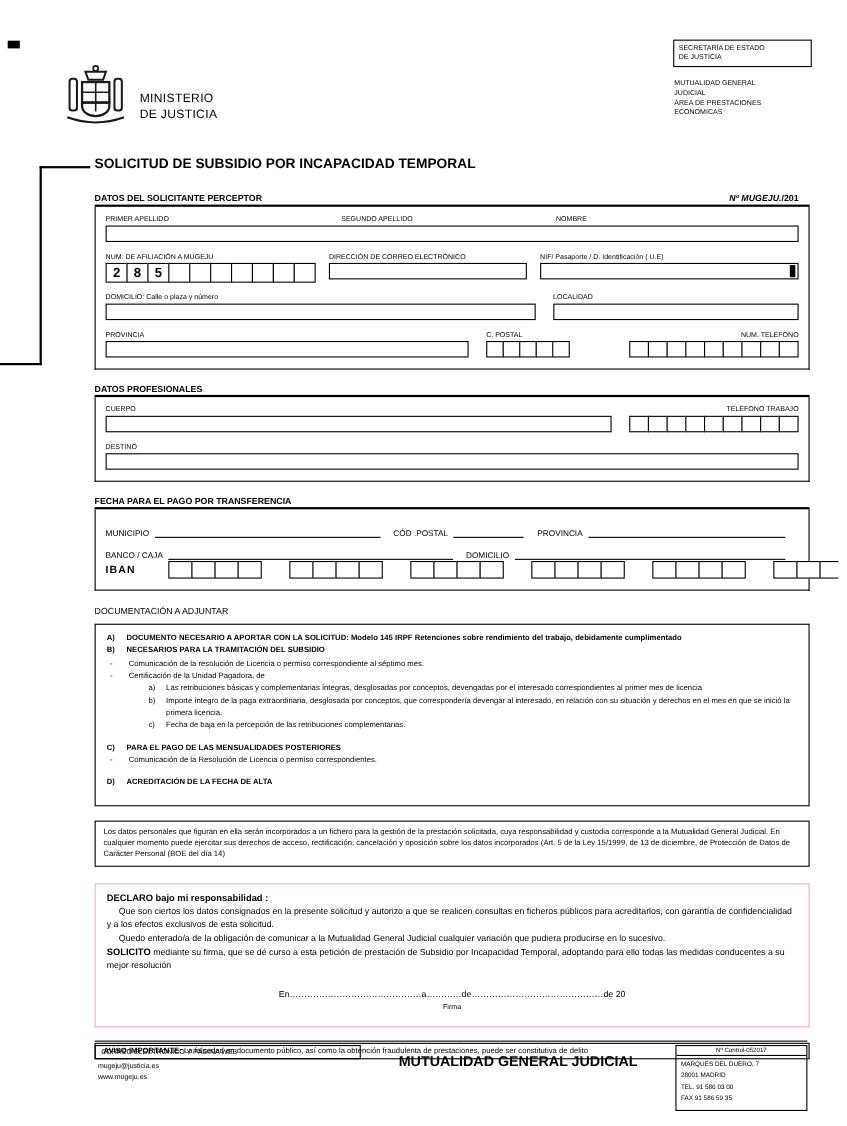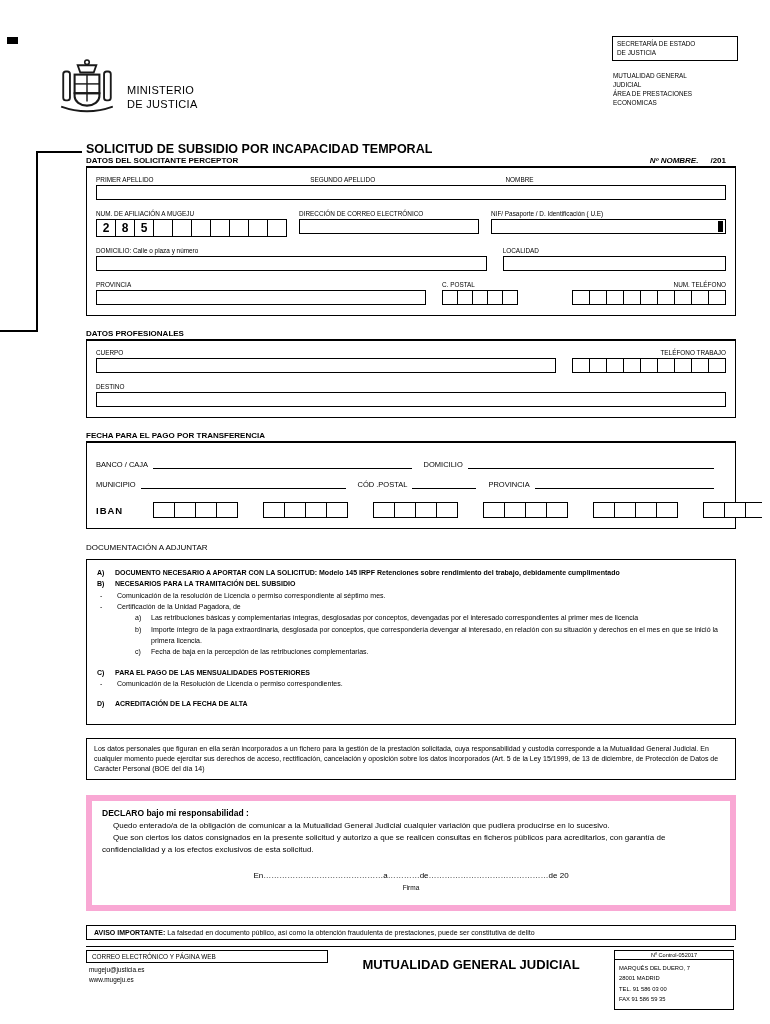--- a/index.html
+++ b/index.html
@@ -14,23 +14,23 @@
   .bracket-top { position:absolute; left:36px; top:151px; width:46px; height:2px; background:#000; }
   .bracket-bottom { position:absolute; left:0; top:330px; width:38px; height:2px; background:#000; }
 
   
   .logo { position:absolute; left:56px; top:56px; width:62px; height:62px; }
   .ministry { position:absolute; left:127px; top:84px; font-size:11px; line-height:1.25; letter-spacing:0.3px; }
   .secretaria { position:absolute; left:612px; top:36px; width:126px; border:1px solid #000; padding:3px 4px; font-size:6.4px; line-height:1.35; }
   .orgblock { position:absolute; left:613px; top:72px; font-size:6.4px; line-height:1.4; }
 
   .main { position:absolute; left:86px; top:142px; width:650px; }
-  .title { font-size:12.5px; font-weight:bold; margin-bottom:0; }
-
-  .sec-head { display:flex; align-items:center; border-bottom:2px solid #000; padding-bottom:1px;gap:12px; }
+  .title { font-size:12.5px; font-weight:bold; margin-bottom:20px; }
+
+  .sec-head { display:flex; align-items:center; border-bottom:2px solid #000; padding-bottom:1px; }
   .sec-head .st { font-size:8px; font-weight:bold; }
   .expdte { margin-left:auto; font-size:8px; font-weight:bold; font-style:italic; }
   .expdte-num { font-size:8px; font-weight:bold; margin-right:10px; }
 
   .box { border:1px solid #000; border-top:none; padding:6px 9px 10px; }
 
   .lbl { display:block; font-size:6.4px; white-space:nowrap; margin-bottom:2px; }
   .fbox { border:1px solid #000; height:15px; background:#fff; position:relative; }
   .nif-mark { position:absolute; right:2px; top:1px; bottom:1px; width:5px; background:#000; }
 
@@ -54,37 +54,37 @@
   .gap12 { width:12px; flex:none; } .gap16 { width:16px; flex:none; }
   .ml-auto { margin-left:auto; }
   .w330 { width:330px; } .w180 { width:180px; } .f175 { flex:1.75; } .f1 { flex:1; }
   .lbl-right { text-align:right; }
 
   .pay-row { display:flex; align-items:flex-end; font-size:7.5px; margin-top:11px; }
   .pay-row .plabel { white-space:nowrap; padding-right:5px; }
   .pay-row .plabel + .uline { margin-right:12px; }
   .uline { border-bottom:1px solid #000; height:9px; }
   .u135 { flex:1.05; } .u10 { flex:1; } .u16 { flex:1.6; } .u05 { flex:0.5; } .u14 { flex:1.4; }
-  .iban-row { display:flex; align-items:center; margin-top:13px;gap:18px; }
+  .iban-row { display:flex; align-items:center; margin-top:1px;gap:18px; }
   .iban-label { font-size:9.5px; font-weight:bold; letter-spacing:1px; margin-right:12px; }
   .iban-group { margin-right:7px; }
 
   .doc-head { font-size:8px; font-weight:normal; margin-top:14px; }
   .doc-box { border:1px solid #000; margin-top:7px; padding:7px 10px 14px; font-size:7px; line-height:1.62; }
   .doc-line { display:flex; }
   .doc-m { flex:none; width:18px; }
   .bold { font-weight:bold; }
   .ind1 .doc-m { width:20px; padding-left:3px; }
   .ind2 { padding-left:38px; }
   .ind2 .doc-m { width:16px; }
   .gap-top { margin-top:9px; }
 
   .privacy { border:1px solid #000; margin-top:13px; padding:5px 7px; font-size:7px; line-height:1.45; }
 
-  .decl { border:6px solid #f9a8d4; margin-top:15px; padding:6px 10px 12px; font-size:8px; line-height:1.5; }
+  .decl { border:1px solid #f9a8d4; margin-top:15px; padding:6px 10px 12px; font-size:8px; line-height:1.5; }
   .decl-head { font-weight:bold; font-size:8.5px; }
   .decl .indent { text-indent:11px; }
   .solicito b { font-size:8.5px; }
   .date-line { text-align:center; margin-top:14px; }
   .firma { text-align:center; font-size:6.5px; margin-top:1px; }
 
   .aviso { border:1px solid #000; margin-top:14px; padding:3px 7px; font-size:7px; }
 
   .footer { position:absolute; left:86px; right:28px; top:946px; border-top:1px solid #000;
             padding-top:3px; display:flex; align-items:flex-start; }
@@ -135,21 +135,21 @@
     <div>JUDICIAL</div>
     <div>ÁREA DE PRESTACIONES</div>
     <div>ECONOMICAS</div>
   </div>
 
   <div class="main">
     <div class="title">SOLICITUD DE SUBSIDIO POR INCAPACIDAD TEMPORAL</div>
 
     <div class="sec-head">
       <span class="st">DATOS DEL SOLICITANTE PERCEPTOR</span>
-      <span class="expdte">Nº NOMBRE.</span>
+      <span class="expdte">Nº MUGEJU.</span>
       <span class="expdte-num">/201</span>
     </div>
     <div class="box">
       <div class="row3">
         <span class="lbl w1">PRIMER APELLIDO</span>
         <span class="lbl w2">SEGUNDO APELLIDO</span>
         <span class="lbl w3">NOMBRE</span>
       </div>
       <div class="fbox"></div>
 
@@ -259,33 +259,33 @@
           <div class="fbox"></div>
         </div>
       </div>
     </div>
 
     <div class="sec-head" style="margin-top:13px;">
       <span class="st">FECHA PARA EL PAGO POR TRANSFERENCIA</span>
     </div>
     <div class="box">
       <div class="pay-row">
-        <span class="plabel">BANCO / CAJA</span>
-        <span class="uline u135"></span>
-        <span class="plabel">DOMICILIO</span>
-        <span class="uline u10"></span>
-      </div>
-      <div class="pay-row">
         <span class="plabel">MUNICIPIO</span>
         <span class="uline u16"></span>
         <span class="plabel">CÓD .POSTAL</span>
         <span class="uline u05"></span>
         <span class="plabel">PROVINCIA</span>
         <span class="uline u14"></span>
       </div>
+      <div class="pay-row">
+        <span class="plabel">BANCO / CAJA</span>
+        <span class="uline u135"></span>
+        <span class="plabel">DOMICILIO</span>
+        <span class="uline u10"></span>
+      </div>
       <div class="iban-row">
         <span class="iban-label">IBAN</span>
         <span class="cells iban iban-group">
             <span class="cell"></span>
             <span class="cell"></span>
             <span class="cell"></span>
             <span class="cell"></span>
           </span>
         <span class="cells iban iban-group">
             <span class="cell"></span>
@@ -361,22 +361,25 @@
       <div class="doc-line bold gap-top">
         <span class="doc-m">D)</span>
         <span class="doc-t">ACREDITACIÓN DE LA FECHA DE ALTA</span>
       </div>
     </div>
 
     <div class="privacy">Los datos personales que figuran en ella serán incorporados a un fichero para la gestión de la prestación solicitada, cuya responsabilidad y custodia corresponde a la Mutualidad General Judicial. En cualquier momento puede ejercitar sus derechos de acceso, rectificación, cancelación y oposición sobre los datos incorporados (Art. 5 de la Ley 15/1999, de 13 de diciembre, de Protección de Datos de Carácter Personal (BOE del día 14)</div>
 
     <div class="decl">
       <div class="decl-head">DECLARO bajo mi responsabilidad :</div>
+      <div class="indent">Que son ciertos los datos consignados en la presente solicitud y autorizo a que se realicen consultas en ficheros públicos para acreditarlos, con garantía de confidencialidad y a los efectos exclusivos de esta solicitud.</div>
       <div class="indent">Quedo enterado/a de la obligación de comunicar a la Mutualidad General Judicial cualquier variación que pudiera producirse en lo sucesivo.</div>
-      <div class="indent">Que son ciertos los datos consignados en la presente solicitud y autorizo a que se realicen consultas en ficheros públicos para acreditarlos, con garantía de confidencialidad y a los efectos exclusivos de esta solicitud.</div>
+      <div class="solicito">
+        <b>SOLICITO</b><span> mediante su firma, que se dé curso a esta petición de prestación de Subsidio por Incapacidad Temporal, adoptando para ello todas las medidas conducentes a su mejor resolución</span>
+      </div>
       <div class="date-line">En………………………………………a…………de………………………………………de 20</div>
       <div class="firma">Firma</div>
     </div>
 
     <div class="aviso">
       <b>AVISO IMPORTANTE:</b><span> La falsedad en documento público, así como la obtención fraudulenta de prestaciones, puede ser constitutiva de delito</span>
     </div>
   </div>
 
   <div class="footer">

